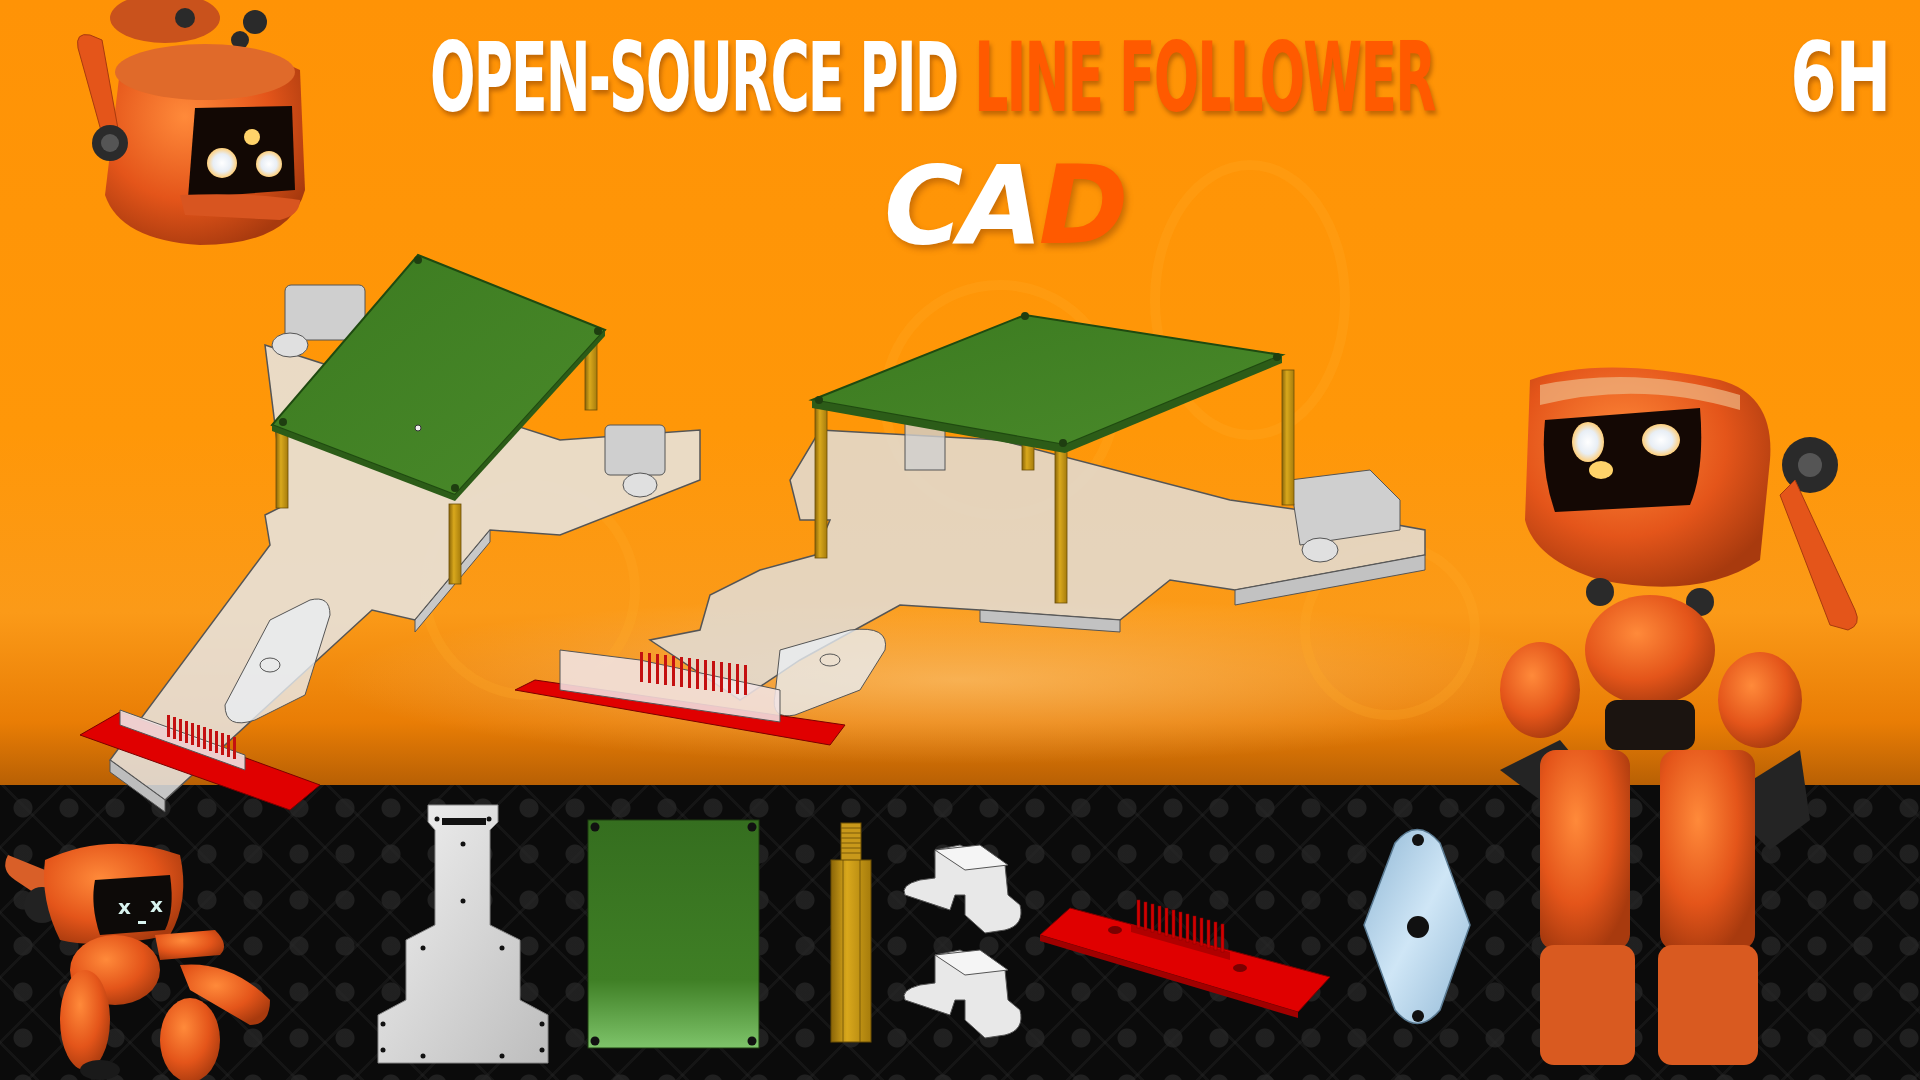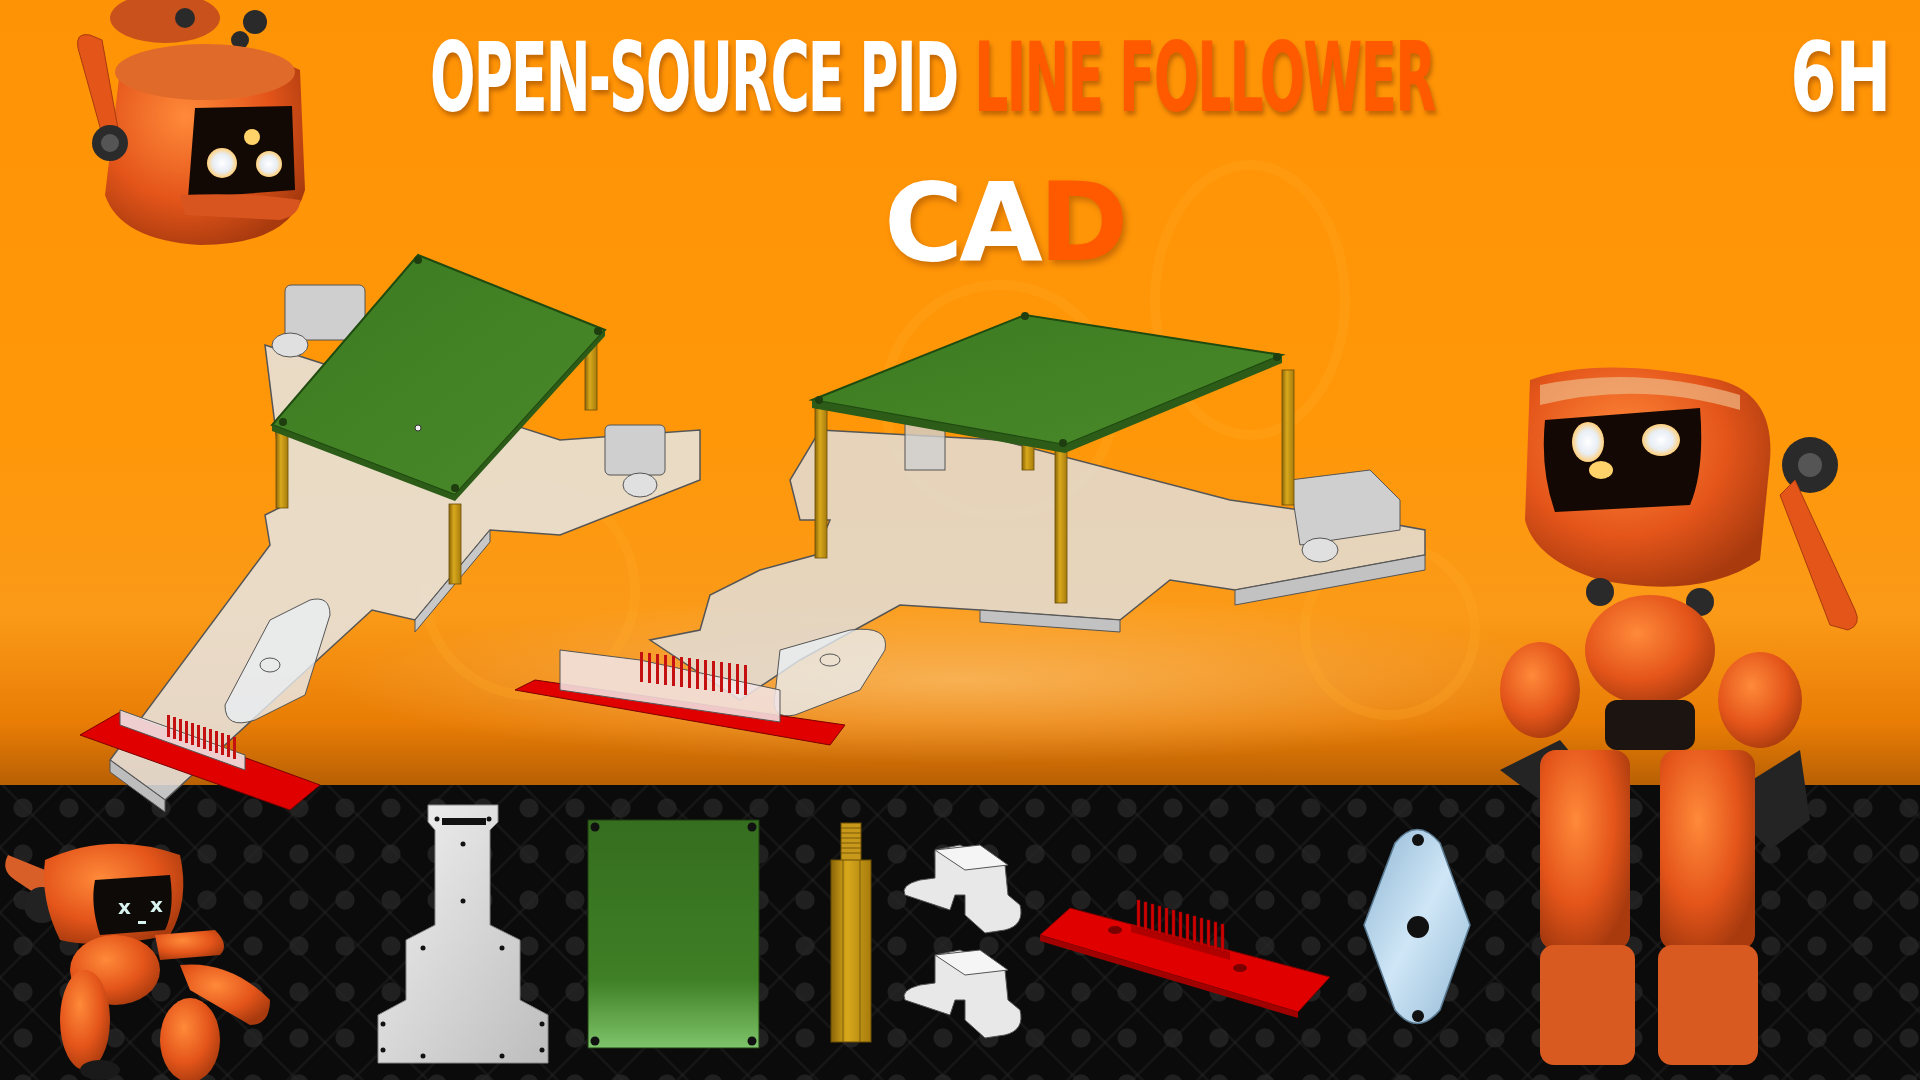--- a/index.html
+++ b/index.html
@@ -23,22 +23,22 @@
   .title-line {
     position:absolute; top:22px; left:430px; width:1130px; text-align:left;
     font-family:"DejaVu Sans Condensed","DejaVu Sans", sans-serif;
     font-weight:bold; font-size:96px; letter-spacing:-3px;
     transform:scaleX(0.62); transform-origin:left top; white-space:nowrap;
     text-shadow: 3px 4px 6px rgba(120,50,0,0.45);
   }
   .title-white { color:#ffffff; }
   .title-orange { color:#ff5a00; }
   .cad {
-    position:absolute; left:884px; top:160px; font-family:"DejaVu Sans", sans-serif;
-    font-weight:bold; font-size:108px; letter-spacing:-4px;
+    position:absolute; left:884px; top:143px; font-family:"DejaVu Sans", sans-serif;
+    font-weight:bold; font-style:italic; font-size:108px; letter-spacing:-4px;
     text-shadow: 3px 4px 6px rgba(120,50,0,0.4);
   }
   .cad .w { color:#ffffff; } .cad .o { color:#ff5a00; }
   .duration {
     position:absolute; left:1790px; top:22px; color:#fff; font-weight:bold;
     font-family:"DejaVu Sans", sans-serif; font-size:96px; letter-spacing:-2px;
     transform:scaleX(0.7); transform-origin:left top;
     text-shadow: 3px 4px 6px rgba(120,50,0,0.45);
   }
   .layer { position:absolute; left:0; top:0; }

